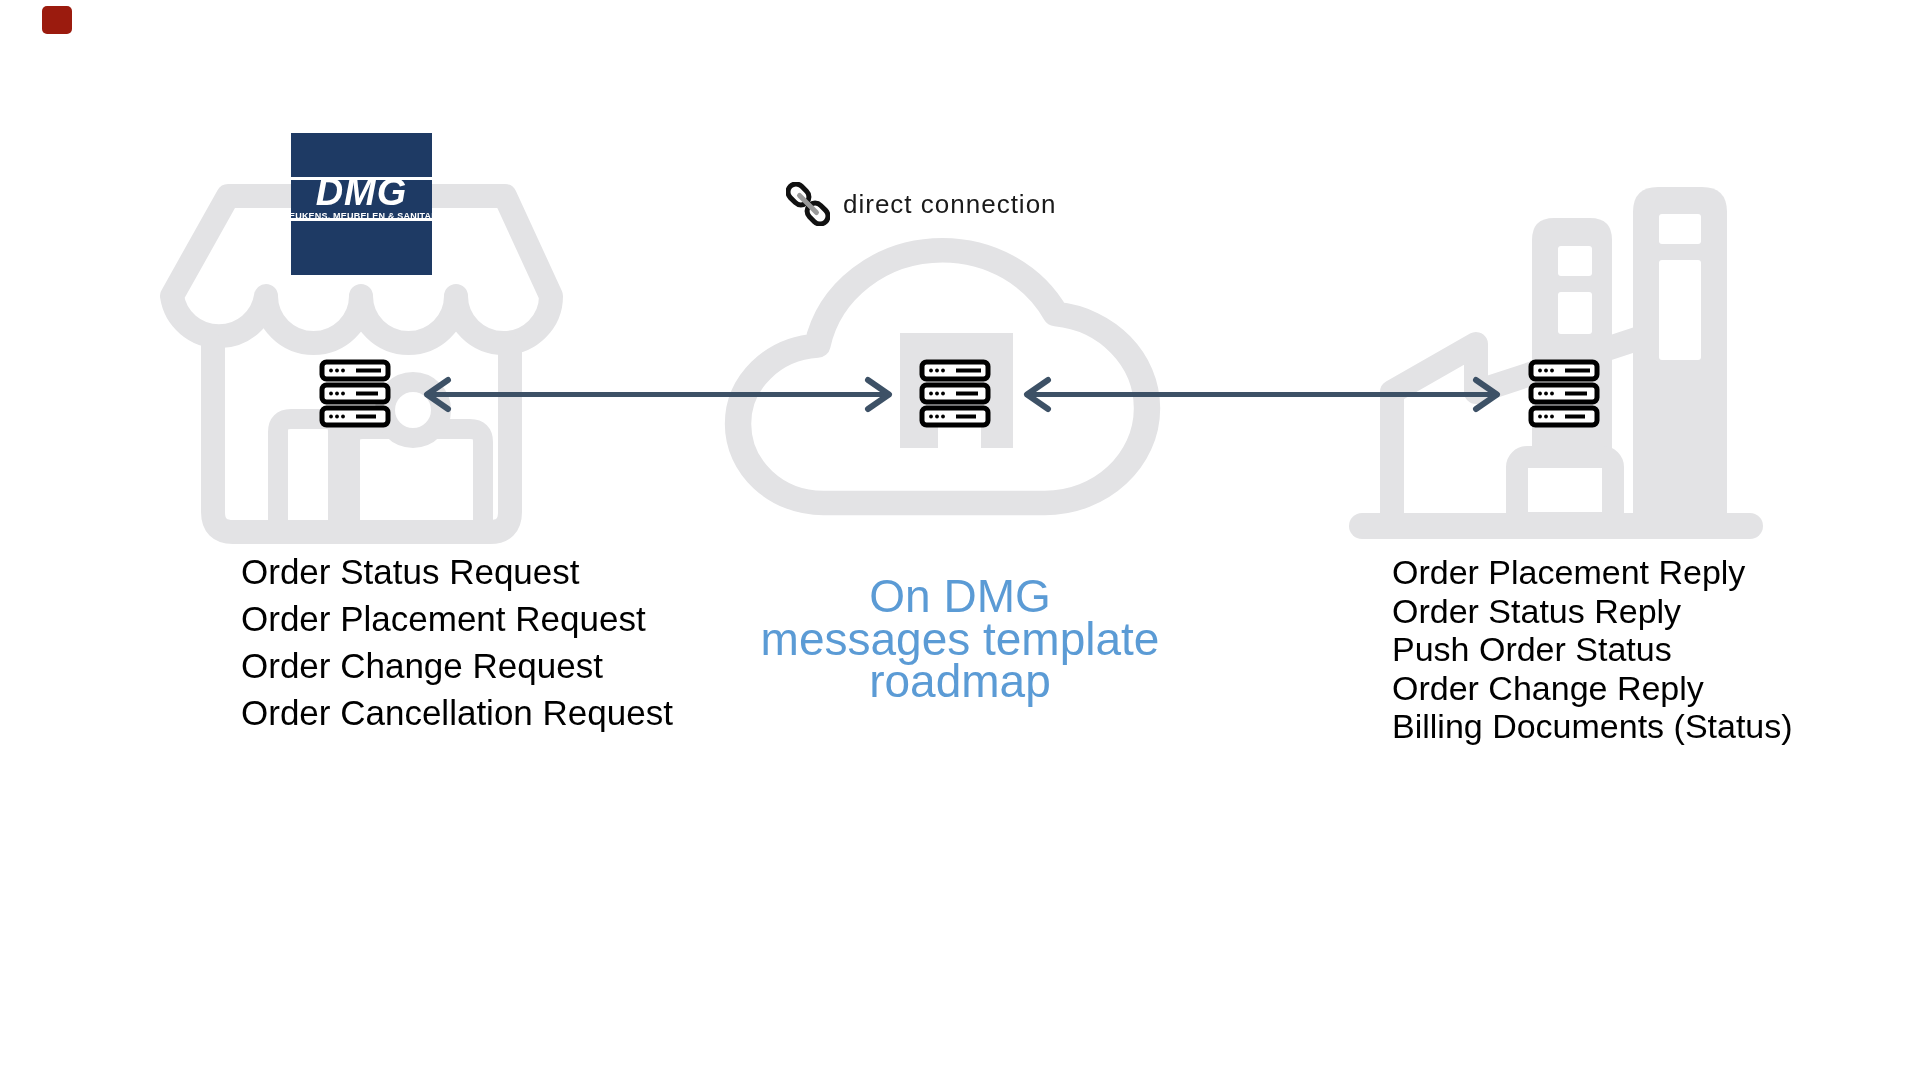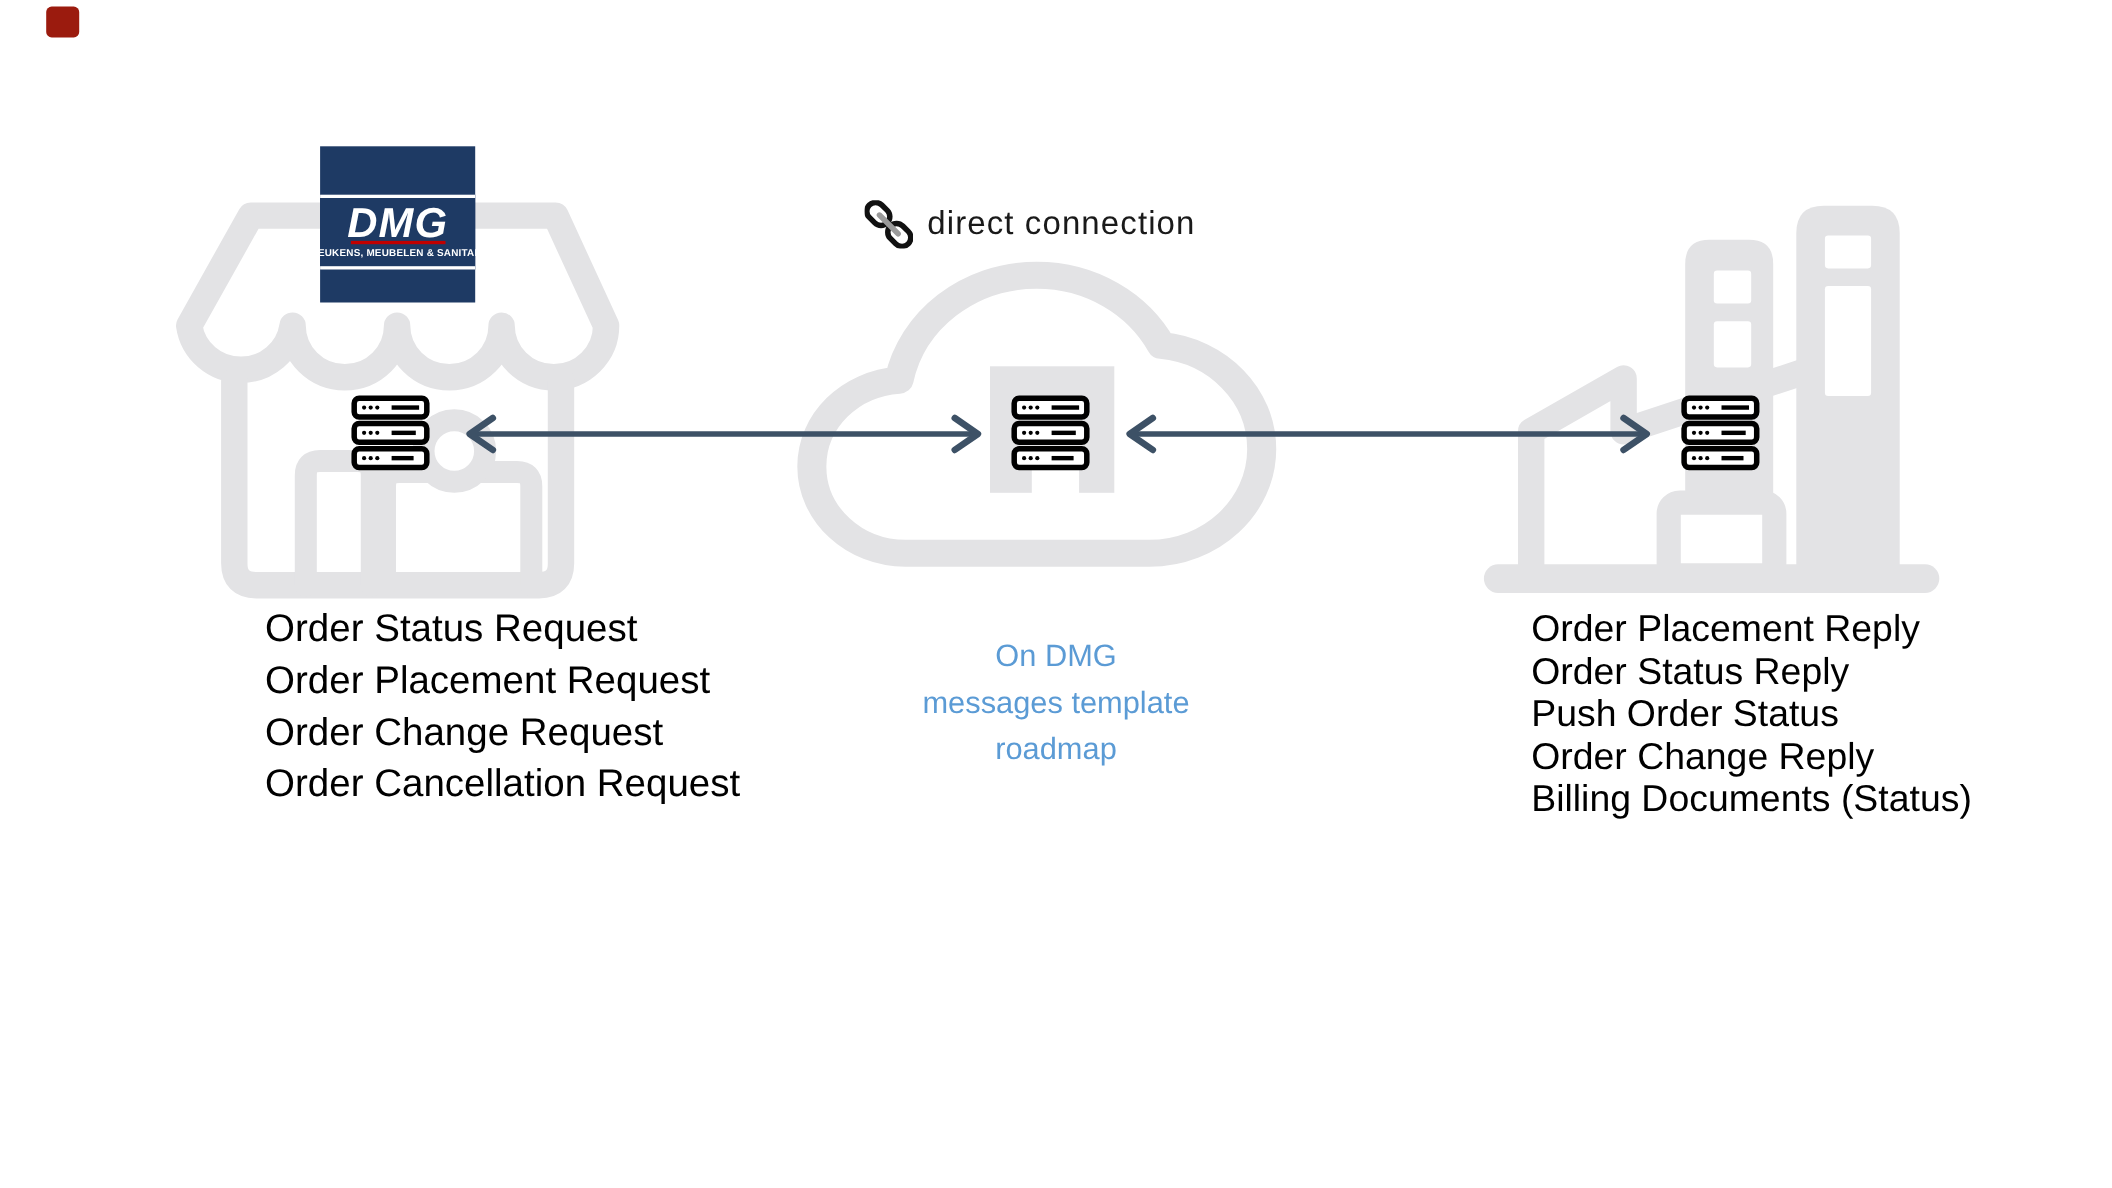--- a/index.html
+++ b/index.html
@@ -6,39 +6,39 @@
   body{width:1920px;height:1080px;position:relative;overflow:hidden;
        font-family:"Liberation Sans", sans-serif;}
   .abs{position:absolute;}
   
   #diagram-svg{position:absolute;left:0;top:0;z-index:1;}
   
   #red-marker{left:42px;top:6px;width:30px;height:28px;background:#9b1b0e;
               border-radius:5px;z-index:2;}
   
   #dmg-logo{left:291px;top:133px;width:141px;height:142px;background:#1e3a64;z-index:3;}
-  #dmg-band{position:absolute;left:0;top:44px;width:100%;height:68px;
+  #dmg-band{position:absolute;left:0;top:44px;width:100%;height:44px;
             border-top:3px solid #ffffff;border-bottom:3px solid #ffffff;
             background:#1e3a64;display:flex;flex-direction:column;
             align-items:center;justify-content:center;box-sizing:border-box;}
   #dmg-title{color:#ffffff;font-weight:bold;font-style:italic;font-size:38px;
              line-height:30px;letter-spacing:1px;}
   #dmg-redline{width:86px;height:3px;background:#c00000;margin-top:1px;}
   #dmg-subtitle{color:#ffffff;font-weight:bold;font-size:9px;
                 letter-spacing:.2px;white-space:nowrap;margin-top:3px;}
   
   #connection-heading{left:786px;top:180px;height:48px;display:flex;
                       align-items:center;gap:13px;z-index:3;}
-  #connection-label{font-size:30px;color:#1a1a1a;letter-spacing:1px;}
+  #connection-label{font-size:26px;color:#1a1a1a;letter-spacing:1px;}
   
   .msg-list{z-index:3;color:#000;}
   #left-list{left:241px;top:548px;font-size:35px;line-height:47px;}
   #right-list{left:1392px;top:553px;font-size:34px;line-height:38.5px;}
   #center-note{left:760px;top:575px;width:400px;text-align:center;
-               font-size:28px;line-height:42.5px;color:#5b9bd5;z-index:3;}
+               font-size:46px;line-height:42.5px;color:#5b9bd5;z-index:3;}
 </style>
 </head>
 <body>
 
 <svg id="diagram-svg" width="1920" height="1080" viewBox="0 0 1920 1080">
   <defs>
     <g id="srv">
       <g>
         <rect x="0" y="0" width="66" height="17" rx="4.5" fill="#fff" stroke="#000" stroke-width="5"></rect>
         <circle cx="9" cy="8.5" r="1.9" fill="#000"></circle>

